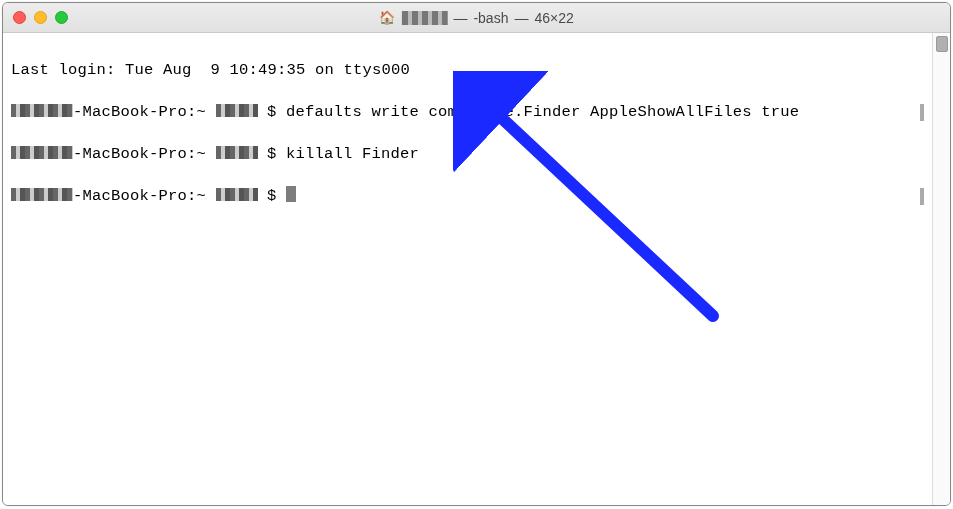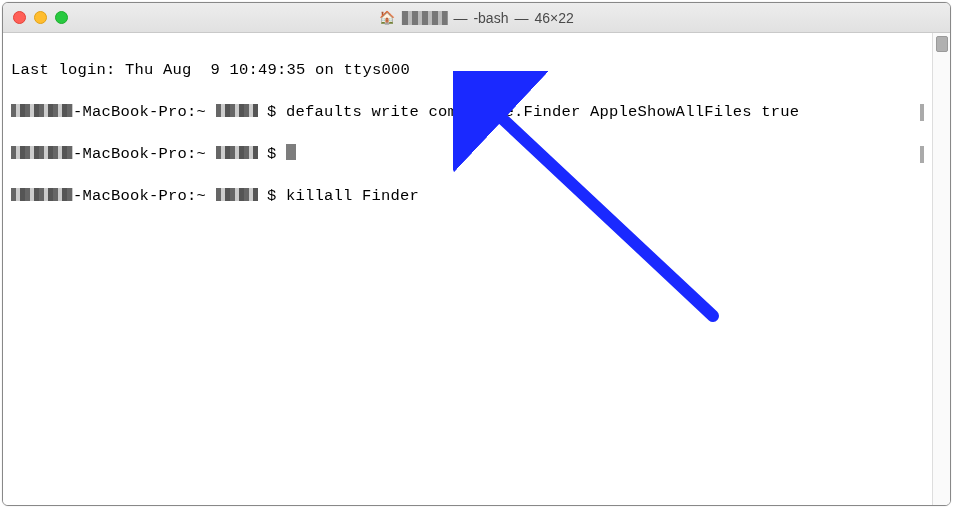--- a/index.html
+++ b/index.html
@@ -143,24 +143,24 @@
       <span class="redacted-title"></span>
       <span> — </span>
       <span>-bash</span>
       <span> — </span>
       <span>46×22</span>
     </div>
   </div>
 
   <div class="content-area">
     <div class="terminal-body">
-<span class="line"><span>Last login: Thu Aug  9 10:49:35 on ttys000</span></span>
+<span class="line"><span>Last login: Tue Aug  9 10:49:35 on ttys000</span></span>
 <span class="line"><span class="redact r1"></span><span>-MacBook-Pro:~ </span><span class="redact r2"></span> <span>$ </span><span>defaults write com.apple.Finder AppleShowAllFiles true</span><span class="rb rb-r"></span></span>
+<span class="line"><span class="redact r1"></span><span>-MacBook-Pro:~ </span><span class="redact r2"></span> <span>$ </span><span>killall Finder</span></span>
 <span class="line"><span class="redact r1"></span><span>-MacBook-Pro:~ </span><span class="redact r2"></span> <span>$ </span><span class="cursor-block"></span><span class="rb rb-r"></span></span>
-<span class="line"><span class="redact r1"></span><span>-MacBook-Pro:~ </span><span class="redact r2"></span> <span>$ </span><span>killall Finder</span></span>
 
       <svg class="arrow-overlay" width="300" height="270">
         <defs>
           <marker id="ah" markerWidth="14" markerHeight="14" refX="3" refY="6" orient="auto">
             <path d="M0,0 L0,12 L14,6 z" fill="#1a29ff"></path>
           </marker>
         </defs>
         <line x1="260" y1="245" x2="24" y2="24" stroke="#1a29ff" stroke-width="12" stroke-linecap="round" marker-end="url(#ah)"></line>
       </svg>
     </div>

